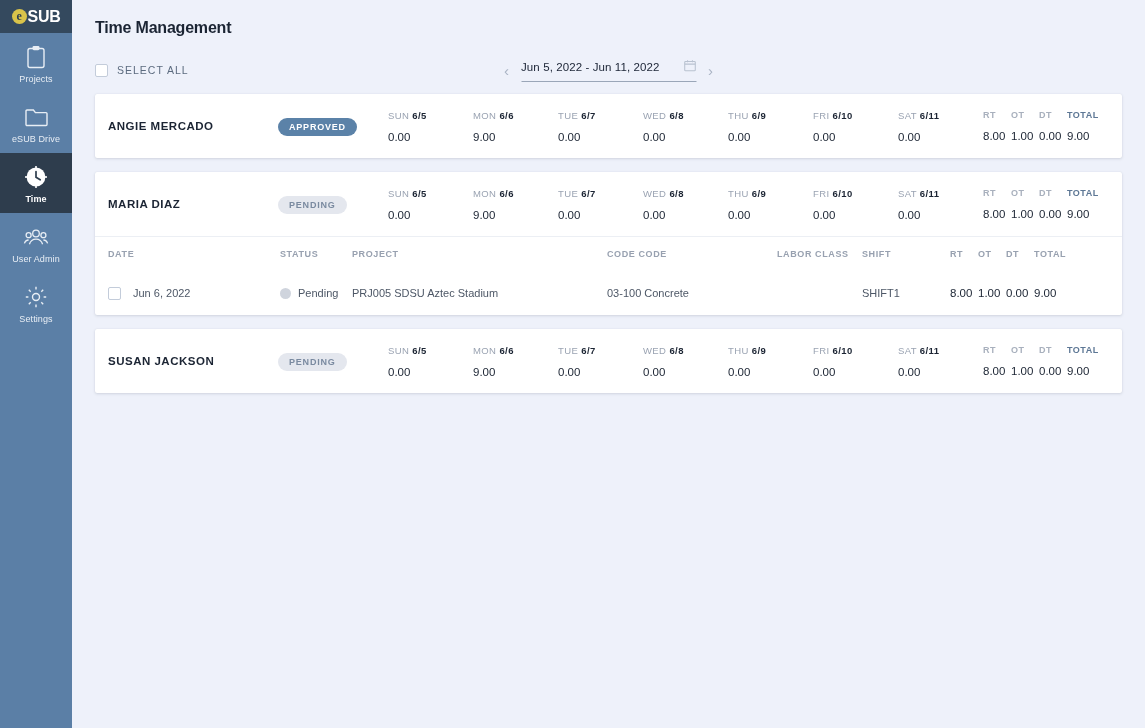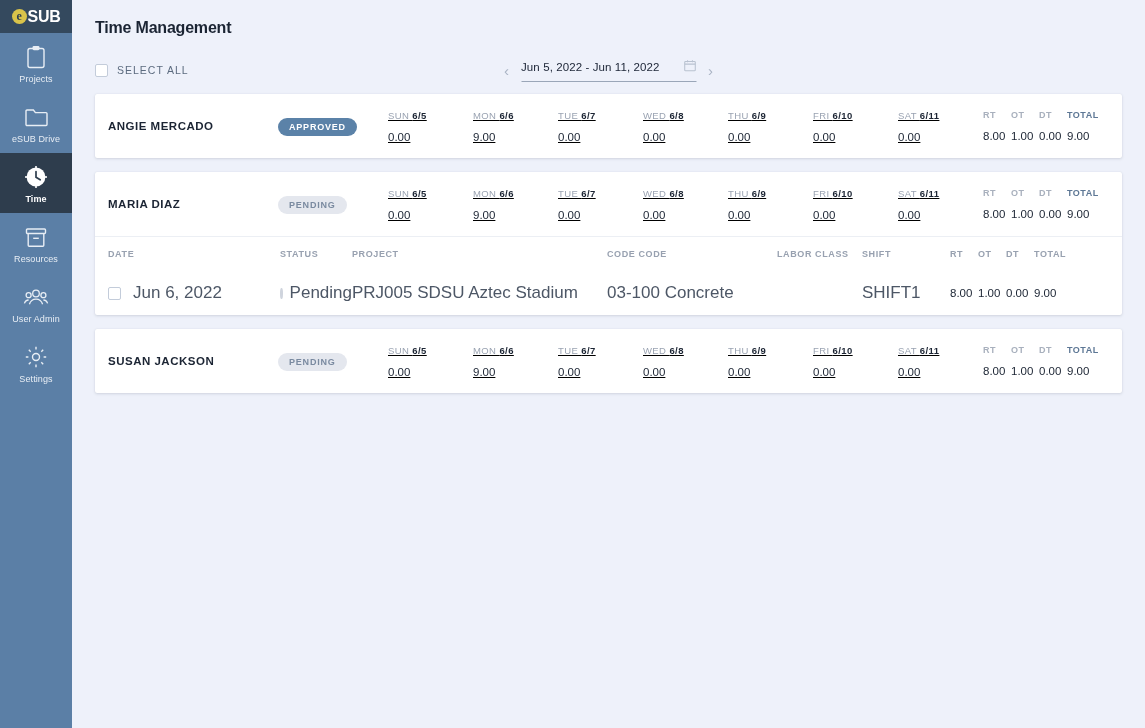--- a/index.html
+++ b/index.html
@@ -99,41 +99,41 @@
   .badge-cell { width: 110px; flex: 0 0 110px; }
   .badge {
     display: inline-block; border-radius: 10px;
     font-size: 9px; font-weight: bold; letter-spacing: .8px;
     padding: 4px 11px 4px;
   }
   .badge.approved { background: #5b82a8; color: #ffffff; }
   .badge.pending { background: #e4e7ee; color: #7a8aa0; }
 
   .days { display: flex; flex: 1; }
-  .day-col { width: 85px; flex: 0 0 85px; text-decoration: underline; }
+  .day-col { width: 85px; flex: 0 0 85px; }
   .day-head { font-size: 9.5px; letter-spacing: .4px; color: #9aa3b2; }
   .day-head b { color: #1b2433; font-weight: bold; }
   .day-val { font-size: 11.5px; color: #1b2433; margin-top: 10px; }
 
   .totals { display: flex; align-items: flex-start; }
   .tot-col { width: 28px; flex: 0 0 28px; text-align: left; }
   .tot-col.total { width: 46px; flex: 0 0 46px; }
   .tot-head { font-size: 9px; font-weight: bold; letter-spacing: .5px; color: #a8b0bd; }
   .tot-head.blue { color: #5d7795; }
   .tot-val { font-size: 11.5px; color: #1b2433; margin-top: 10px; }
 
   
   .detail { border-top: 1px solid #eceff4; padding: 0 12px 0 13px; }
   .detail-head, .detail-body { display: flex; align-items: center; }
   .detail-head { height: 34px; }
   .detail-body { height: 44px; }
   .dh {
     font-size: 9px; font-weight: bold; letter-spacing: .6px; color: #98a1b0;
   }
-  .dv { font-size: 17px; color: #4d5766; }
+  .dv { font-size: 11px; color: #4d5766; }
   .c-date { width: 172px; flex: 0 0 172px; display: flex; align-items: center; gap: 12px; }
   .c-status { width: 72px; flex: 0 0 72px; display: flex; align-items: center; gap: 7px; }
   .c-project { width: 255px; flex: 0 0 255px; }
   .c-cost { width: 170px; flex: 0 0 170px; }
   .c-labor { width: 85px; flex: 0 0 85px; }
   .c-shift { width: 88px; flex: 0 0 88px; }
   .dot { width: 11px; height: 11px; border-radius: 50%; background: #cfd4dd; display: inline-block; }
 </style>
 </head>
 <body>
@@ -173,30 +173,20 @@
         <line x1="12" y1="20" x2="12" y2="23" stroke="#ffffff" stroke-width="1.6"></line>
         <line x1="1" y1="12" x2="4" y2="12" stroke="#ffffff" stroke-width="1.6"></line>
         <line x1="20" y1="12" x2="23" y2="12" stroke="#ffffff" stroke-width="1.6"></line>
         <path d="M12 6.6v5.6l4.2 2.6" stroke="#2e3d4d" stroke-width="1.7" fill="none" stroke-linecap="round"></path>
             </svg>
           </div>
           <div class="nav-label">Time</div>
         </div>
         <div class="nav-item">
           <div class="nav-icon">
-            <svg width="24" height="21" viewBox="0 0 24 21" fill="none" stroke="#e8eef5" stroke-width="1.4">
-        <rect x="2.5" y="2" width="19" height="4.5" rx="1"></rect>
-        <path d="M4.2 6.8v11.4a1 1 0 0 0 1 1h13.6a1 1 0 0 0 1-1V6.8"></path>
-        <line x1="9.2" y1="11.3" x2="14.8" y2="11.3"></line>
-            </svg>
-          </div>
-          <div class="nav-label">Resources</div>
-        </div>
-        <div class="nav-item">
-          <div class="nav-icon">
             <svg width="26" height="20" viewBox="0 0 26 20" fill="none" stroke="#e8eef5" stroke-width="1.3">
         <circle cx="13" cy="6.5" r="3.3"></circle>
         <circle cx="5.6" cy="8.2" r="2.5"></circle>
         <circle cx="20.4" cy="8.2" r="2.5"></circle>
         <path d="M6.4 17.2c1-3.3 3.5-5.1 6.6-5.1s5.6 1.8 6.6 5.1"></path>
         <path d="M1.4 16.4c.7-2.2 2.2-3.4 4.2-3.4"></path>
         <path d="M24.6 16.4c-.7-2.2-2.2-3.4-4.2-3.4"></path>
             </svg>
           </div>
           <div class="nav-label">User Admin</div>

